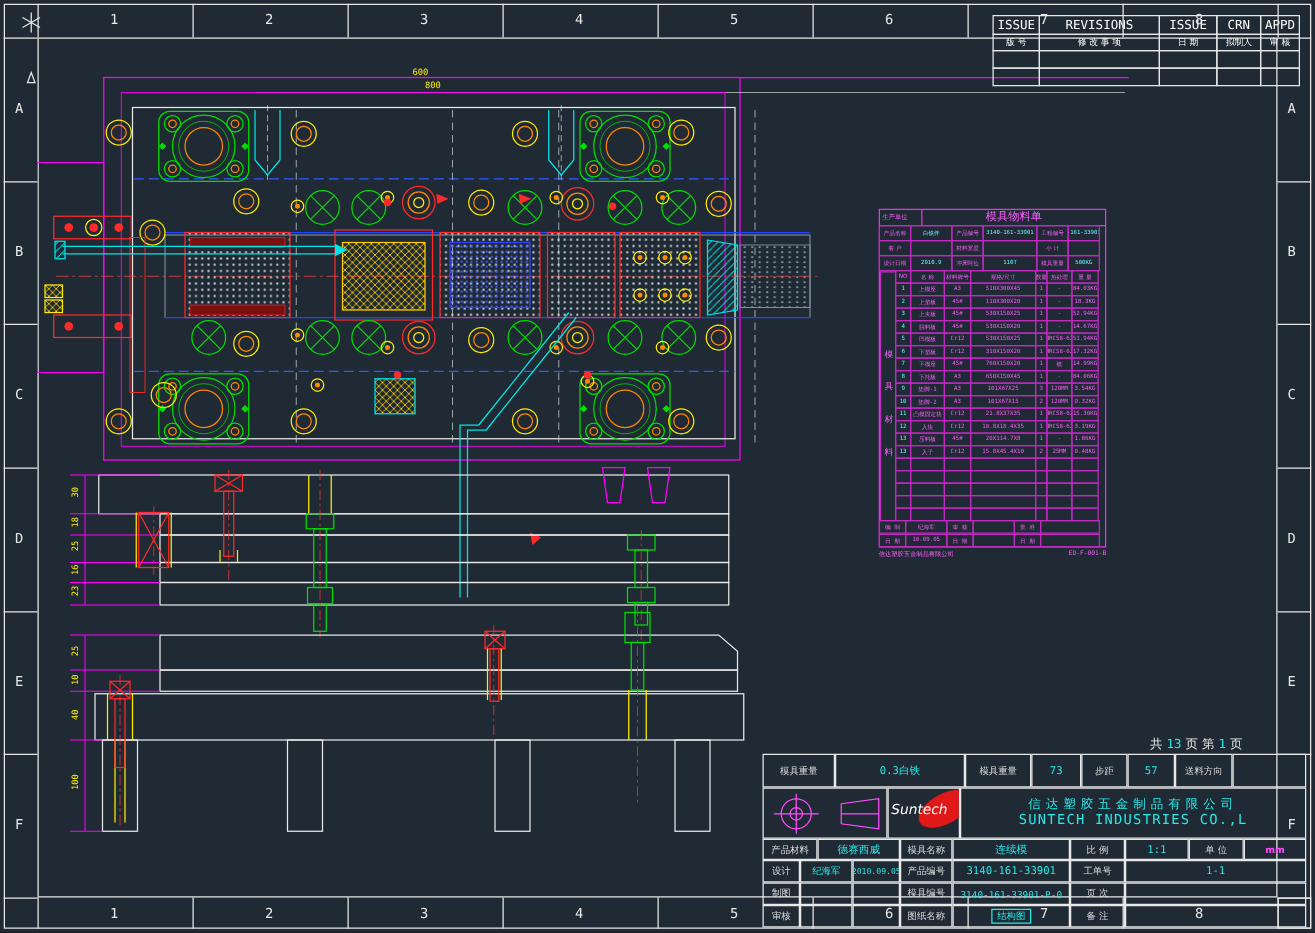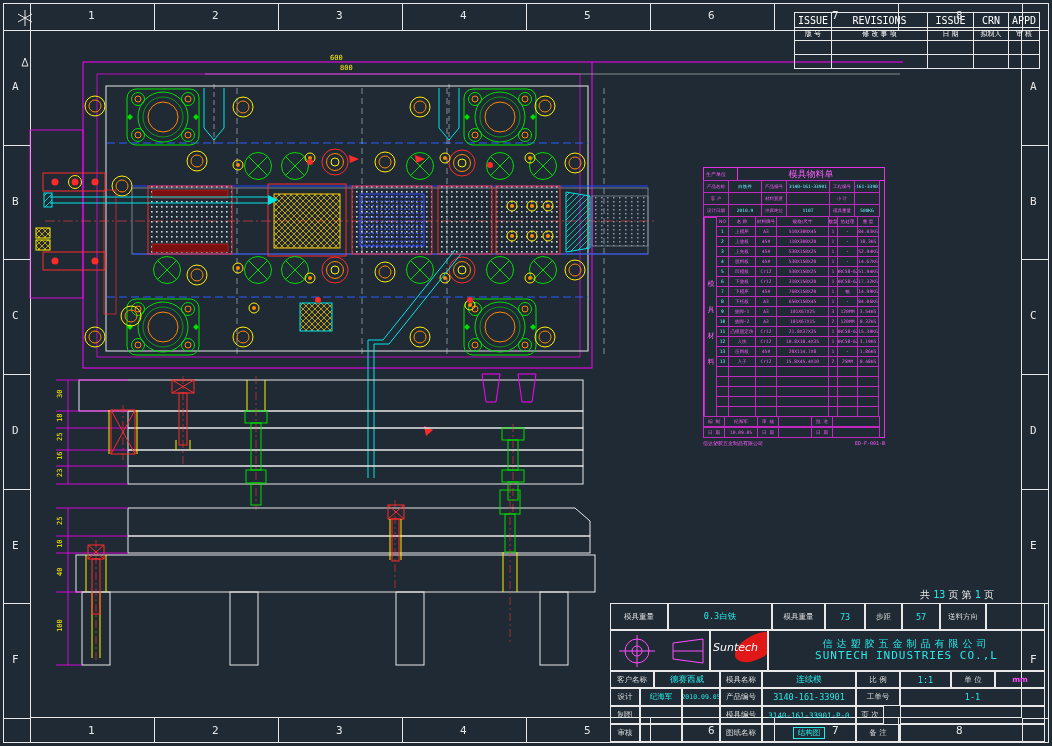--- a/index.html
+++ b/index.html
@@ -687,21 +687,21 @@
       <div style="position:relative;width:56px;height:39px;">
         <div class="logo-swoosh"></div>
         <div class="logo-text">Suntech</div>
       </div>
     </div>
     <div class="tb-cell company" style="left:158px;top:27px;width:277px;height:41px">
       <div class="cn">信达塑胶五金制品有限公司</div>
       <div class="en">SUNTECH INDUSTRIES CO.,L</div>
     </div>
 
-    <div class="tb-cell" style="left:0;top:68px;width:44px;height:17px">客户名称</div>
+    <div class="tb-cell" style="left:0;top:68px;width:44px;height:17px">产品材料</div>
     <div class="tb-cell val" style="left:44px;top:68px;width:66px;height:17px">德赛西威</div>
     <div class="tb-cell" style="left:110px;top:68px;width:42px;height:17px">模具名称</div>
     <div class="tb-cell val" style="left:152px;top:68px;width:94px;height:17px">连续模</div>
     <div class="tb-cell" style="left:246px;top:68px;width:44px;height:17px">比 例</div>
     <div class="tb-cell val" style="left:290px;top:68px;width:51px;height:17px">1:1</div>
     <div class="tb-cell" style="left:341px;top:68px;width:44px;height:17px">单 位</div>
     <div class="tb-cell mag" style="left:385px;top:68px;width:50px;height:17px">mm</div>
 
     <div class="tb-cell" style="left:0;top:85px;width:30px;height:18px">设计</div>
     <div class="tb-cell val" style="left:30px;top:85px;width:42px;height:18px;font-size:7.5px">纪海军</div>
@@ -709,21 +709,21 @@
     <div class="tb-cell" style="left:110px;top:85px;width:42px;height:18px">产品编号</div>
     <div class="tb-cell val" style="left:152px;top:85px;width:94px;height:18px">3140-161-33901</div>
     <div class="tb-cell" style="left:246px;top:85px;width:44px;height:18px">工单号</div>
     <div class="tb-cell val" style="left:290px;top:85px;width:145px;height:18px">1-1</div>
 
     <div class="tb-cell" style="left:0;top:103px;width:30px;height:18px">制图</div>
     <div class="tb-cell" style="left:30px;top:103px;width:42px;height:18px"></div>
     <div class="tb-cell" style="left:72px;top:103px;width:38px;height:18px"></div>
     <div class="tb-cell" style="left:110px;top:103px;width:42px;height:18px">模具编号</div>
     <div class="tb-cell val" style="left:152px;top:103px;width:94px;height:18px;font-size:7.5px">3140-161-33901-P-0</div>
-    <div class="tb-cell" style="left:246px;top:103px;width:28px;height:18px">页 次</div>
+    <div class="tb-cell" style="left:246px;top:103px;width:44px;height:18px">页 次</div>
     <div class="tb-cell" style="left:290px;top:103px;width:145px;height:18px"></div>
 
     <div class="tb-cell" style="left:0;top:121px;width:30px;height:18px">审核</div>
     <div class="tb-cell" style="left:30px;top:121px;width:42px;height:18px"></div>
     <div class="tb-cell" style="left:72px;top:121px;width:38px;height:18px"></div>
     <div class="tb-cell" style="left:110px;top:121px;width:42px;height:18px">图纸名称</div>
     <div class="tb-cell" style="left:152px;top:121px;width:94px;height:18px">
       <span class="hl-box val" style="color:#28e8e8">结构图</span>
     </div>
     <div class="tb-cell" style="left:246px;top:121px;width:44px;height:18px">备 注</div>

